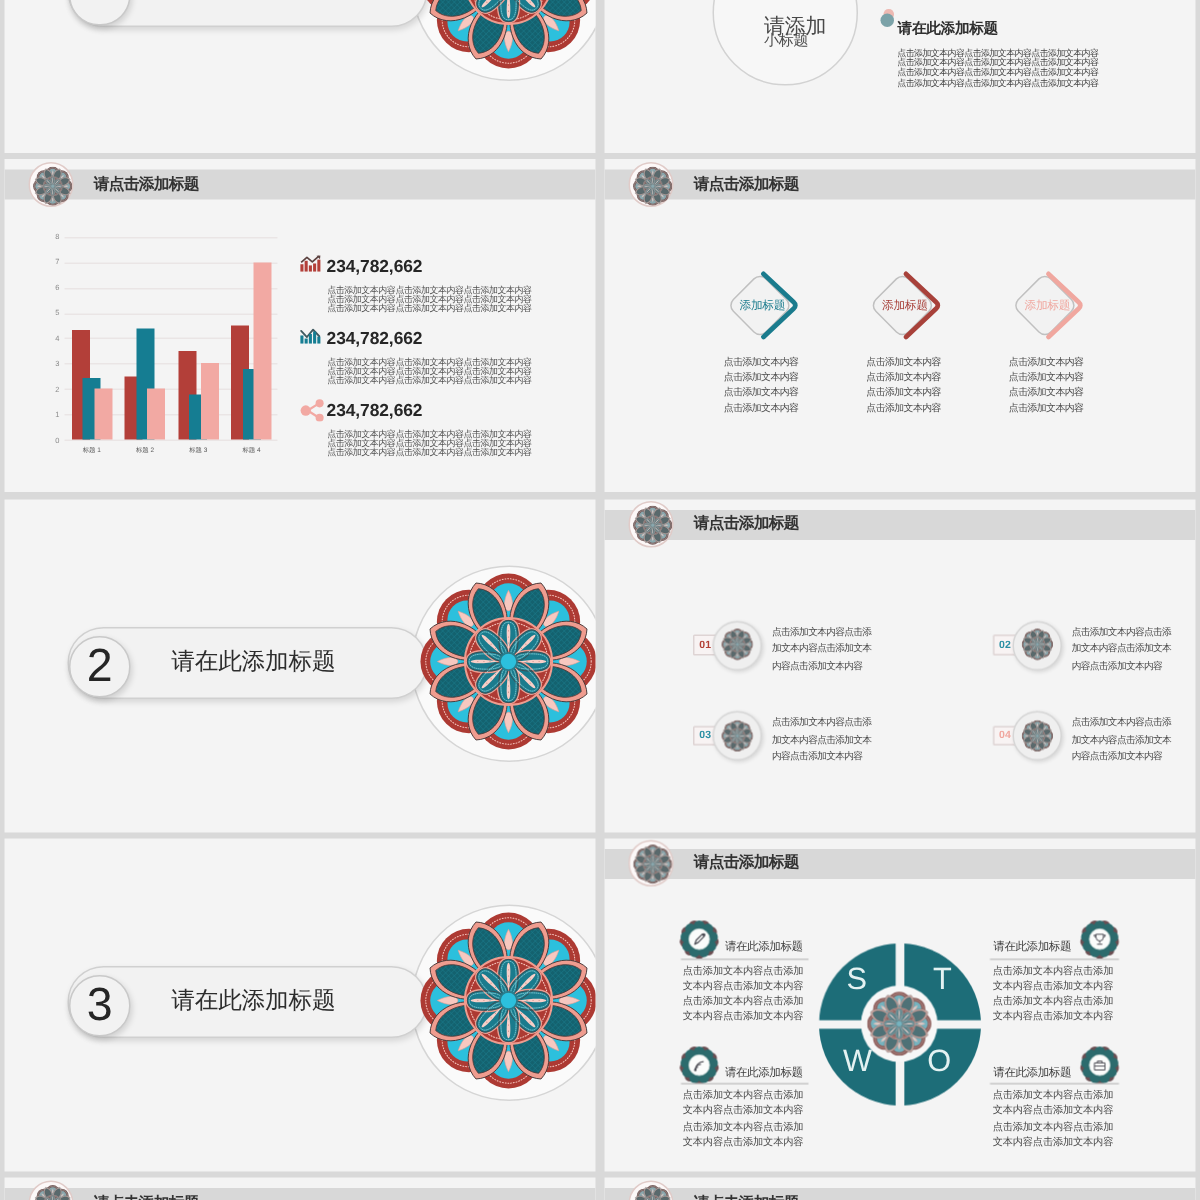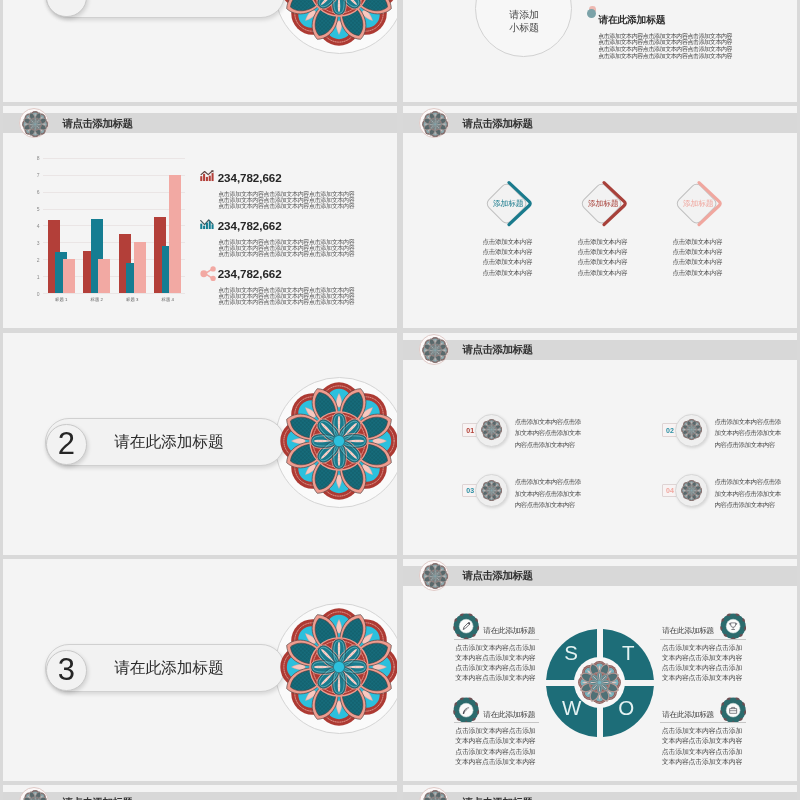--- a/index.html
+++ b/index.html
@@ -169,21 +169,21 @@
 <div class="pill" style="left:41.85px;top:90.2px;width:240px;height:48px"></div>
 <div class="pill-c" style="left:43.1px;top:96.6px;width:40.8px;height:40.8px"></div>
 <span class="mand" style="left:277px;top:48.3px;width:118px;height:118px">
         <svg viewBox="0 0 200 200">
           <use href="#mandala"></use>
         </svg>
       </span>
 </div>
 <div class="slide" style="left:403px;top:-120px;width:394px;height:222px">
 <div class="bigcirc" style="left:72px;top:80px;width:96.6px;height:96.6px;background:#f7f7f7;border-color:#d2d2d2"></div>
-<div class="tx" style="left:106.3px;top:130.0px;font-size:10px;letter-spacing:-0.133px;color:#494949;line-height:1">请添加</div>
+<div class="tx" style="left:106.3px;top:130.0px;font-size:14px;letter-spacing:-0.133px;color:#494949;line-height:1">请添加</div>
 <div class="tx" style="left:106.3px;top:142.6px;font-size:10px;letter-spacing:-0.133px;color:#494949;line-height:1">小标题</div>
 <span style="position:absolute;left:186.0px;top:126.1px;width:6.75px;height:6.75px;border-radius:50%;background:#edb9b2"></span>
 <span style="position:absolute;left:184.2px;top:128.8px;width:9px;height:9px;border-radius:50%;background:#7ba2a8"></span>
 <div class="tx" style="left:195.4px;top:135.3px;font-size:9.8px;letter-spacing:-0.243px;font-weight:bold;color:#2f2f2f;line-height:1">请在此添加标题</div>
 <div class="tx" style="left:195.2px;top:152.6px;font-size:6px;letter-spacing:-0.4167px;color:#3f3f3f;line-height:1">点击添加文本内容点击添加文本内容点击添加文本内容</div>
 <div class="tx" style="left:195.2px;top:159.33px;font-size:6px;letter-spacing:-0.4167px;color:#3f3f3f;line-height:1">点击添加文本内容点击添加文本内容点击添加文本内容</div>
 <div class="tx" style="left:195.2px;top:166.06px;font-size:6px;letter-spacing:-0.4167px;color:#3f3f3f;line-height:1">点击添加文本内容点击添加文本内容点击添加文本内容</div>
 <div class="tx" style="left:195.2px;top:172.79px;font-size:6px;letter-spacing:-0.4167px;color:#3f3f3f;line-height:1">点击添加文本内容点击添加文本内容点击添加文本内容</div>
 </div>
 <div class="slide" style="left:3px;top:106px;width:394px;height:222px">

